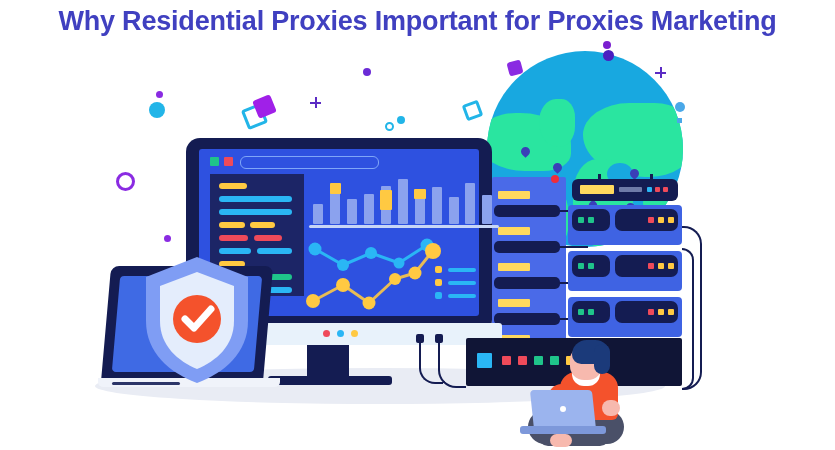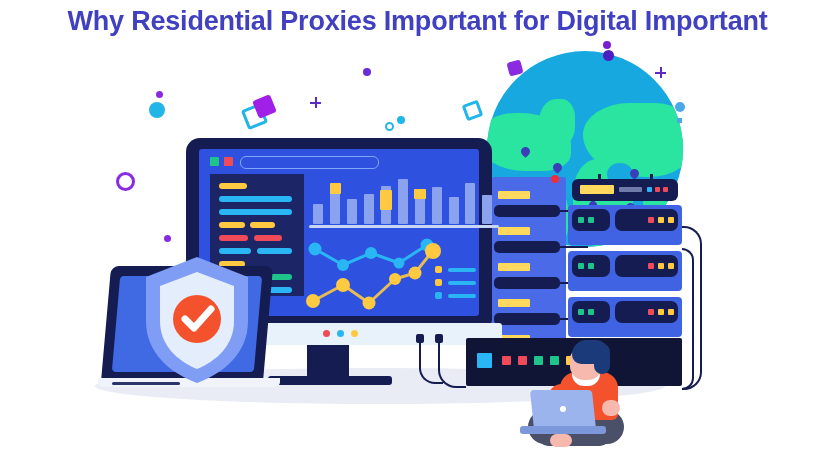--- a/index.html
+++ b/index.html
@@ -86,21 +86,21 @@
   .p-skin{background:#f7b9ae;}
   .p-shirt{background:#f4522c;}
   .p-pants{background:#4a5068;}
   .p-lap{background:#9bb4ee;}
 </style>
 </head>
 <body>
 
 <div id="page">
 
-  <div class="title">Why Residential Proxies Important for Digital Important</div>
+  <div class="title">Why Residential Proxies Important for Proxies Marketing</div>
 
   <div class="stage">
 
     <div class="abs ground" style="left:95px;top:320px;width:570px;height:36px;"></div>
 
     <div class="abs globe" style="left:487px;top:3px;width:196px;height:196px;">
 
       <div class="land" style="left:-8px;top:62px;width:92px;height:58px;border-radius:40% 55% 30% 50%;"></div>
       <div class="land" style="left:52px;top:48px;width:36px;height:48px;border-radius:50% 40% 45% 55%;"></div>
       <div class="land" style="left:96px;top:52px;width:108px;height:74px;border-radius:45% 35% 40% 60%;"></div>

